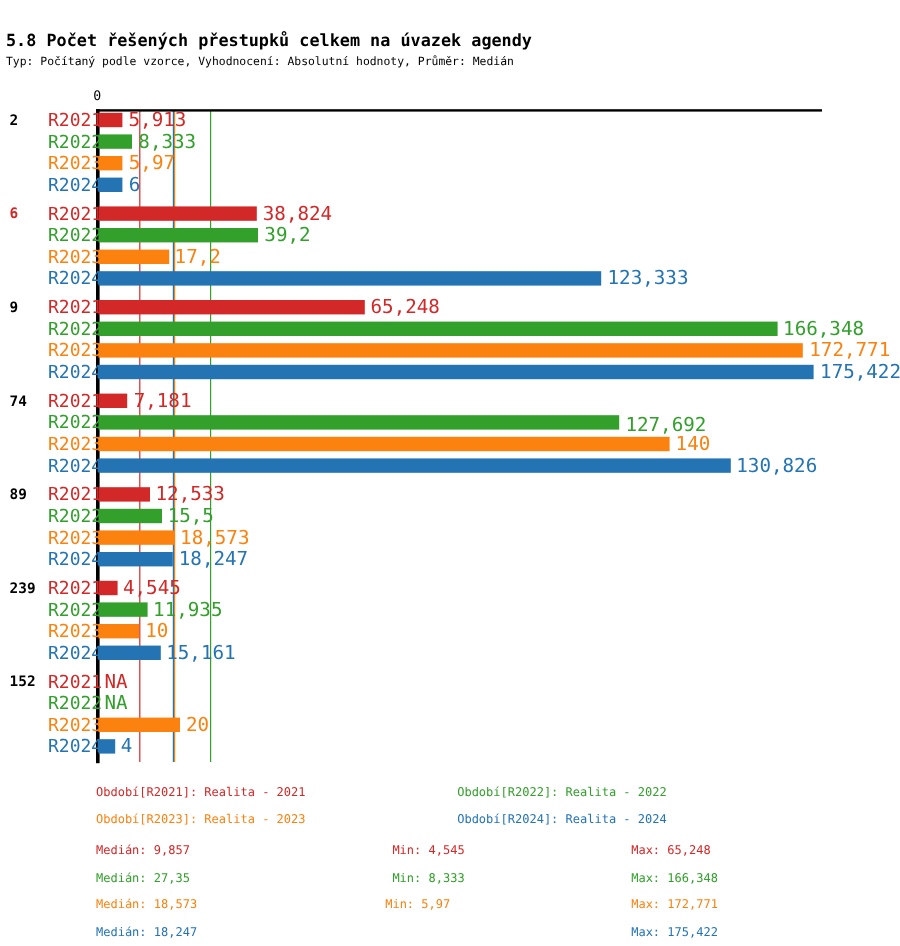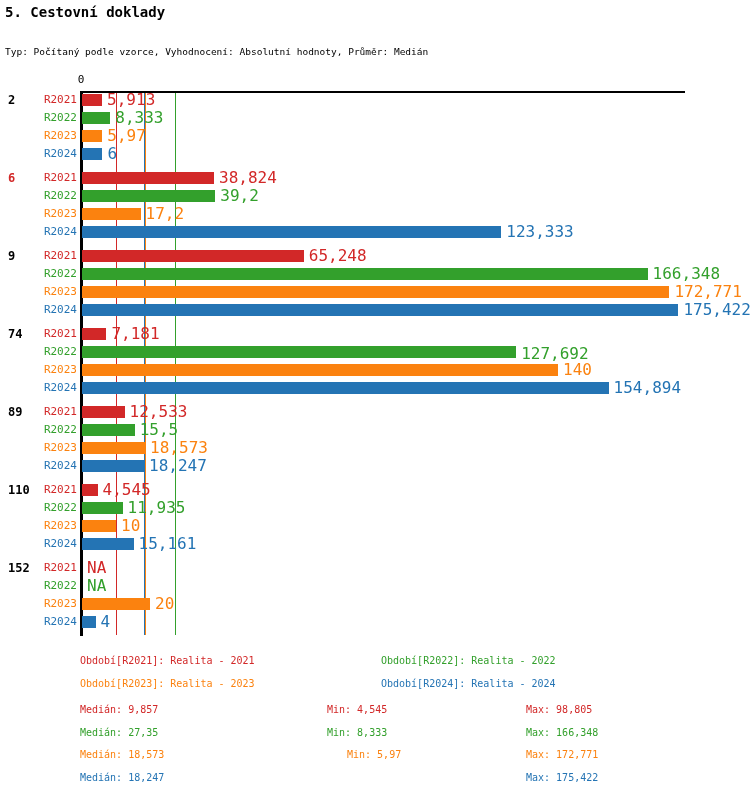--- a/index.html
+++ b/index.html
@@ -9,55 +9,55 @@
   }
   .abs{position:absolute;white-space:pre;}
   .title{font-size:14px;font-weight:bold;line-height:16px;}
   .subtitle{font-size:9.5px;line-height:12px;}
   .zero{font-size:11px;line-height:12px;width:12px;text-align:center;}
   .axis-v{background:#000;z-index:2;}
   .axis-h{background:#000;z-index:2;}
   .mline{width:1px;z-index:1;}
   .bar{height:12px;z-index:3;}
   .grp-label{font-size:12px;font-weight:bold;line-height:12px;z-index:4;}
-  .ser-label{font-size:11px;line-height:12px;width:37px;text-align:right;z-index:4;}
+  .ser-label{font-size:15px;line-height:12px;width:37px;text-align:right;z-index:4;}
   .val-label{font-size:16px;line-height:12px;z-index:4;}
   .legend-item{font-size:10px;line-height:12px;z-index:4;text-align:right;}
   .stat-cell{font-size:10px;line-height:12px;z-index:4;}
 </style>
 </head>
 <body>
 
 <div id="root">
-  <div class="abs title" style="left:5px;top:4px;">5. Cestovní doklady</div>
+  <div class="abs title" style="left:5px;top:26px;">5.8 Počet řešených přestupků celkem na úvazek agendy</div>
   <div class="abs subtitle" style="left:5px;top:46px;">Typ: Počítaný podle vzorce, Vyhodnocení: Absolutní hodnoty, Průměr: Medián</div>
 
   <div class="abs zero" style="left:75px;top:74px;">0</div>
 
   <div class="abs axis-h" style="left:80px;top:91px;width:605px;height:2px;"></div>
   <div class="abs axis-v" style="left:80px;top:91px;width:3px;height:545px;"></div>
 
   <div id="plot"></div>
 
   <div id="legend">
       <div class="abs legend-item" style="left: 80px; top: 655px; color: rgb(210, 40, 40);">Období[R2021]: Realita - 2021</div>
       <div class="abs legend-item" style="left: 381px; top: 655px; color: rgb(51, 160, 44);">Období[R2022]: Realita - 2022</div>
       <div class="abs legend-item" style="left: 80px; top: 678px; color: rgb(251, 130, 15);">Období[R2023]: Realita - 2023</div>
       <div class="abs legend-item" style="left: 381px; top: 678px; color: rgb(36, 116, 180);">Období[R2024]: Realita - 2024</div>
     </div>
 
   <div id="stats">
       <div class="abs stat-cell" style="left: 80px; top: 704px; color: rgb(210, 40, 40);">Medián: 9,857</div>
       <div class="abs stat-cell" style="left: 327px; top: 704px; color: rgb(210, 40, 40);">Min: 4,545</div>
-      <div class="abs stat-cell" style="left: 526px; top: 704px; color: rgb(210, 40, 40);">Max: 98,805</div>
+      <div class="abs stat-cell" style="left: 526px; top: 704px; color: rgb(210, 40, 40);">Max: 65,248</div>
       <div class="abs stat-cell" style="left: 80px; top: 727px; color: rgb(51, 160, 44);">Medián: 27,35</div>
       <div class="abs stat-cell" style="left: 327px; top: 727px; color: rgb(51, 160, 44);">Min: 8,333</div>
       <div class="abs stat-cell" style="left: 526px; top: 727px; color: rgb(51, 160, 44);">Max: 166,348</div>
       <div class="abs stat-cell" style="left: 80px; top: 749px; color: rgb(251, 130, 15);">Medián: 18,573</div>
-      <div class="abs stat-cell" style="left: 347px; top: 749px; color: rgb(251, 130, 15);">Min: 5,97</div>
+      <div class="abs stat-cell" style="left: 321px; top: 749px; color: rgb(251, 130, 15);">Min: 5,97</div>
       <div class="abs stat-cell" style="left: 526px; top: 749px; color: rgb(251, 130, 15);">Max: 172,771</div>
       <div class="abs stat-cell" style="left: 80px; top: 772px; color: rgb(36, 116, 180);">Medián: 18,247</div>
       <div class="abs stat-cell" style="left: 327px; top: 772px; color: rgb(36, 116, 180); margin-top: 36px;">Min: 4</div>
       <div class="abs stat-cell" style="left: 526px; top: 772px; color: rgb(36, 116, 180);">Max: 175,422</div>
     </div>
 <div class="abs mline" style="left: 115.5px; top: 92px; height: 543px; background: rgb(210, 40, 40);"></div>
     <div class="abs mline" style="left: 144px; top: 92px; height: 543px; background: rgb(36, 116, 180);"></div>
     <div class="abs mline" style="left: 145.1px; top: 92px; height: 543px; background: rgb(251, 130, 15);"></div>
     <div class="abs mline" style="left: 175px; top: 92px; height: 543px; background: rgb(51, 160, 44);"></div>
     <div class="abs grp-label" style="left: 8px; top: 94px; color: rgb(0, 0, 0);">2</div>
@@ -104,35 +104,35 @@
     <div class="abs bar" style="left: 82px; top: 328px; width: 24.4px; background: rgb(210, 40, 40);"></div>
     <div class="abs val-label" style="left: 111.4px; top: 328px; color: rgb(210, 40, 40);">7,181</div>
     <div class="abs ser-label" style="left: 40px; top: 346px; color: rgb(51, 160, 44);">R2022</div>
     <div class="abs bar" style="left: 82px; top: 346px; width: 434.2px; background: rgb(51, 160, 44);"></div>
     <div class="abs val-label" style="left: 521.2px; top: 348px; color: rgb(51, 160, 44);">127,692</div>
     <div class="abs ser-label" style="left: 40px; top: 364px; color: rgb(251, 130, 15);">R2023</div>
     <div class="abs bar" style="left: 82px; top: 364px; width: 476px; background: rgb(251, 130, 15);"></div>
     <div class="abs val-label" style="left: 563px; top: 364px; color: rgb(251, 130, 15);">140</div>
     <div class="abs ser-label" style="left: 40px; top: 382px; color: rgb(36, 116, 180);">R2024</div>
     <div class="abs bar" style="left: 82px; top: 382px; width: 526.6px; background: rgb(36, 116, 180);"></div>
-    <div class="abs val-label" style="left: 613.6px; top: 382px; color: rgb(36, 116, 180);">154,894</div>
+    <div class="abs val-label" style="left: 613.6px; top: 382px; color: rgb(36, 116, 180);">130,826</div>
     <div class="abs grp-label" style="left: 8px; top: 406px; color: rgb(0, 0, 0);">89</div>
     <div class="abs ser-label" style="left: 40px; top: 406px; color: rgb(210, 40, 40);">R2021</div>
     <div class="abs bar" style="left: 82px; top: 406px; width: 42.6px; background: rgb(210, 40, 40);"></div>
     <div class="abs val-label" style="left: 129.6px; top: 406px; color: rgb(210, 40, 40);">12,533</div>
     <div class="abs ser-label" style="left: 40px; top: 424px; color: rgb(51, 160, 44);">R2022</div>
     <div class="abs bar" style="left: 82px; top: 424px; width: 52.7px; background: rgb(51, 160, 44);"></div>
     <div class="abs val-label" style="left: 139.7px; top: 424px; color: rgb(51, 160, 44);">15,5</div>
     <div class="abs ser-label" style="left: 40px; top: 442px; color: rgb(251, 130, 15);">R2023</div>
     <div class="abs bar" style="left: 82px; top: 442px; width: 63.1px; background: rgb(251, 130, 15);"></div>
     <div class="abs val-label" style="left: 150.1px; top: 442px; color: rgb(251, 130, 15);">18,573</div>
     <div class="abs ser-label" style="left: 40px; top: 460px; color: rgb(36, 116, 180);">R2024</div>
     <div class="abs bar" style="left: 82px; top: 460px; width: 62px; background: rgb(36, 116, 180);"></div>
     <div class="abs val-label" style="left: 149px; top: 460px; color: rgb(36, 116, 180);">18,247</div>
-    <div class="abs grp-label" style="left: 8px; top: 484px; color: rgb(0, 0, 0);">110</div>
+    <div class="abs grp-label" style="left: 8px; top: 484px; color: rgb(0, 0, 0);">239</div>
     <div class="abs ser-label" style="left: 40px; top: 484px; color: rgb(210, 40, 40);">R2021</div>
     <div class="abs bar" style="left: 82px; top: 484px; width: 15.5px; background: rgb(210, 40, 40);"></div>
     <div class="abs val-label" style="left: 102.5px; top: 484px; color: rgb(210, 40, 40);">4,545</div>
     <div class="abs ser-label" style="left: 40px; top: 502px; color: rgb(51, 160, 44);">R2022</div>
     <div class="abs bar" style="left: 82px; top: 502px; width: 40.6px; background: rgb(51, 160, 44);"></div>
     <div class="abs val-label" style="left: 127.6px; top: 502px; color: rgb(51, 160, 44);">11,935</div>
     <div class="abs ser-label" style="left: 40px; top: 520px; color: rgb(251, 130, 15);">R2023</div>
     <div class="abs bar" style="left: 82px; top: 520px; width: 34px; background: rgb(251, 130, 15);"></div>
     <div class="abs val-label" style="left: 121px; top: 520px; color: rgb(251, 130, 15);">10</div>
     <div class="abs ser-label" style="left: 40px; top: 538px; color: rgb(36, 116, 180);">R2024</div>

